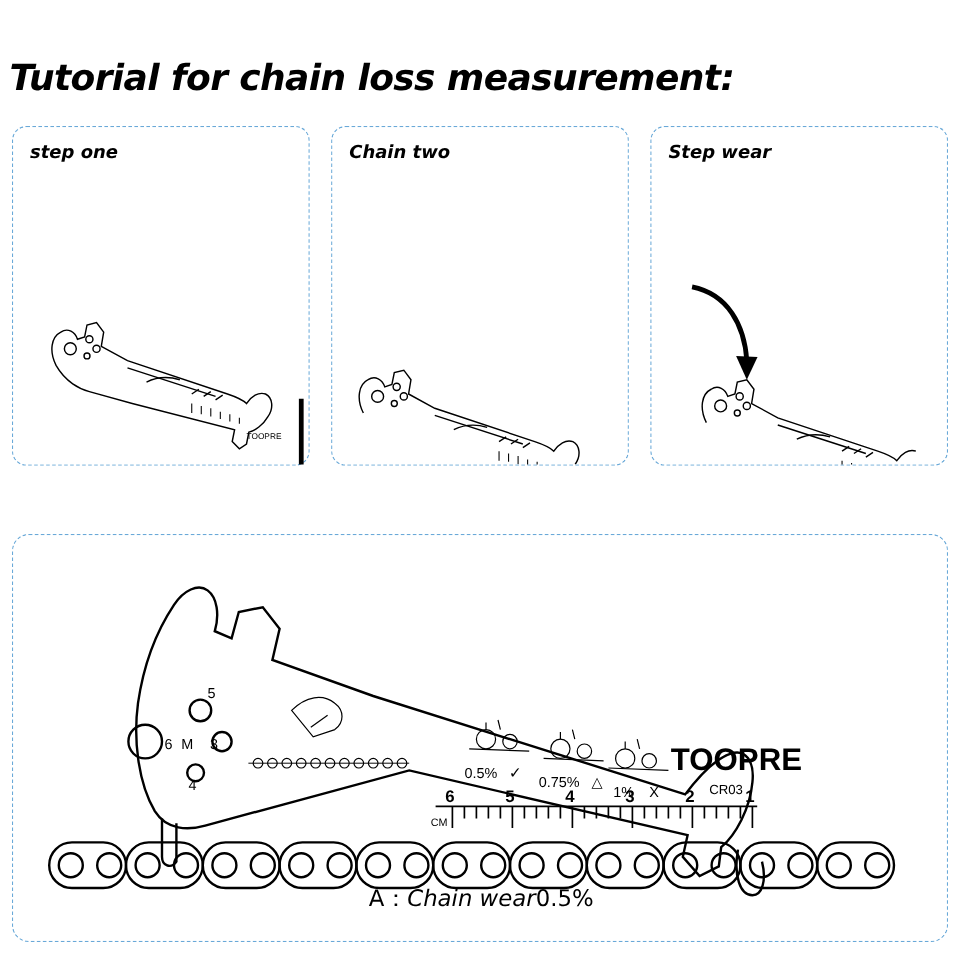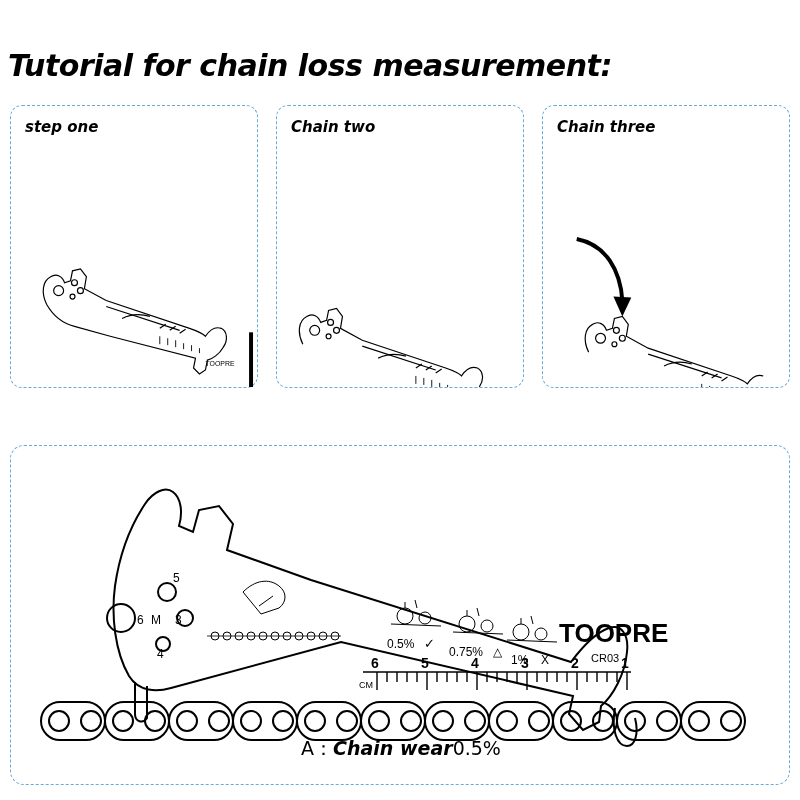--- a/index.html
+++ b/index.html
@@ -86,21 +86,21 @@
     top: 290px;
     width: 780px;
     text-align: center;
     font-size: 19px;
     font-family: "DejaVu Sans", sans-serif;
   }
   .caption .cap-a {
     font-weight: normal;
   }
   .caption .cap-b {
-    font-weight: bold;
+    font-weight: normal;
     font-style: italic;
   }
   .caption .cap-c {
     font-weight: normal;
   }
   svg text {
     font-family: "Liberation Sans", sans-serif;
   }
 </style>
 </head>
@@ -207,21 +207,21 @@
           <circle cx="232" cy="322" r="4"></circle>
         </g>
         <g stroke="#000" stroke-width="4" fill="#000">
           <path d="M188 292 L226 292"></path>
           <path d="M224 284 L241 292 L224 300 Z" stroke="none"></path>
         </g>
       </svg>
     </div>
 
     <div class="step-card">
-      <div class="step-label">Chain three</div>
+      <div class="step-label">Step wear</div>
       <svg class="step-svg" viewBox="0 0 248 283">
         <g fill="none" stroke="#000" stroke-width="1.2">
           <path d="M46 248 C40 236 42 224 50 220 C56 216 62 220 64 226 L70 224 L72 214 L80 212 L86 220 L84 232 L106 244 L190 272 C196 274 202 276 206 280 C210 274 216 270 222 272"></path>
           <circle cx="58" cy="234" r="5"></circle>
           <circle cx="74" cy="226" r="3"></circle>
           <circle cx="80" cy="234" r="3"></circle>
           <circle cx="72" cy="240" r="2.5"></circle>
           <path d="M106 250 L180 274"></path>
           <path d="M122 262 C130 258 140 257 150 260"></path>
           <path d="M160 272 L166 268 M170 274 L176 270 M180 277 L186 273"></path>

